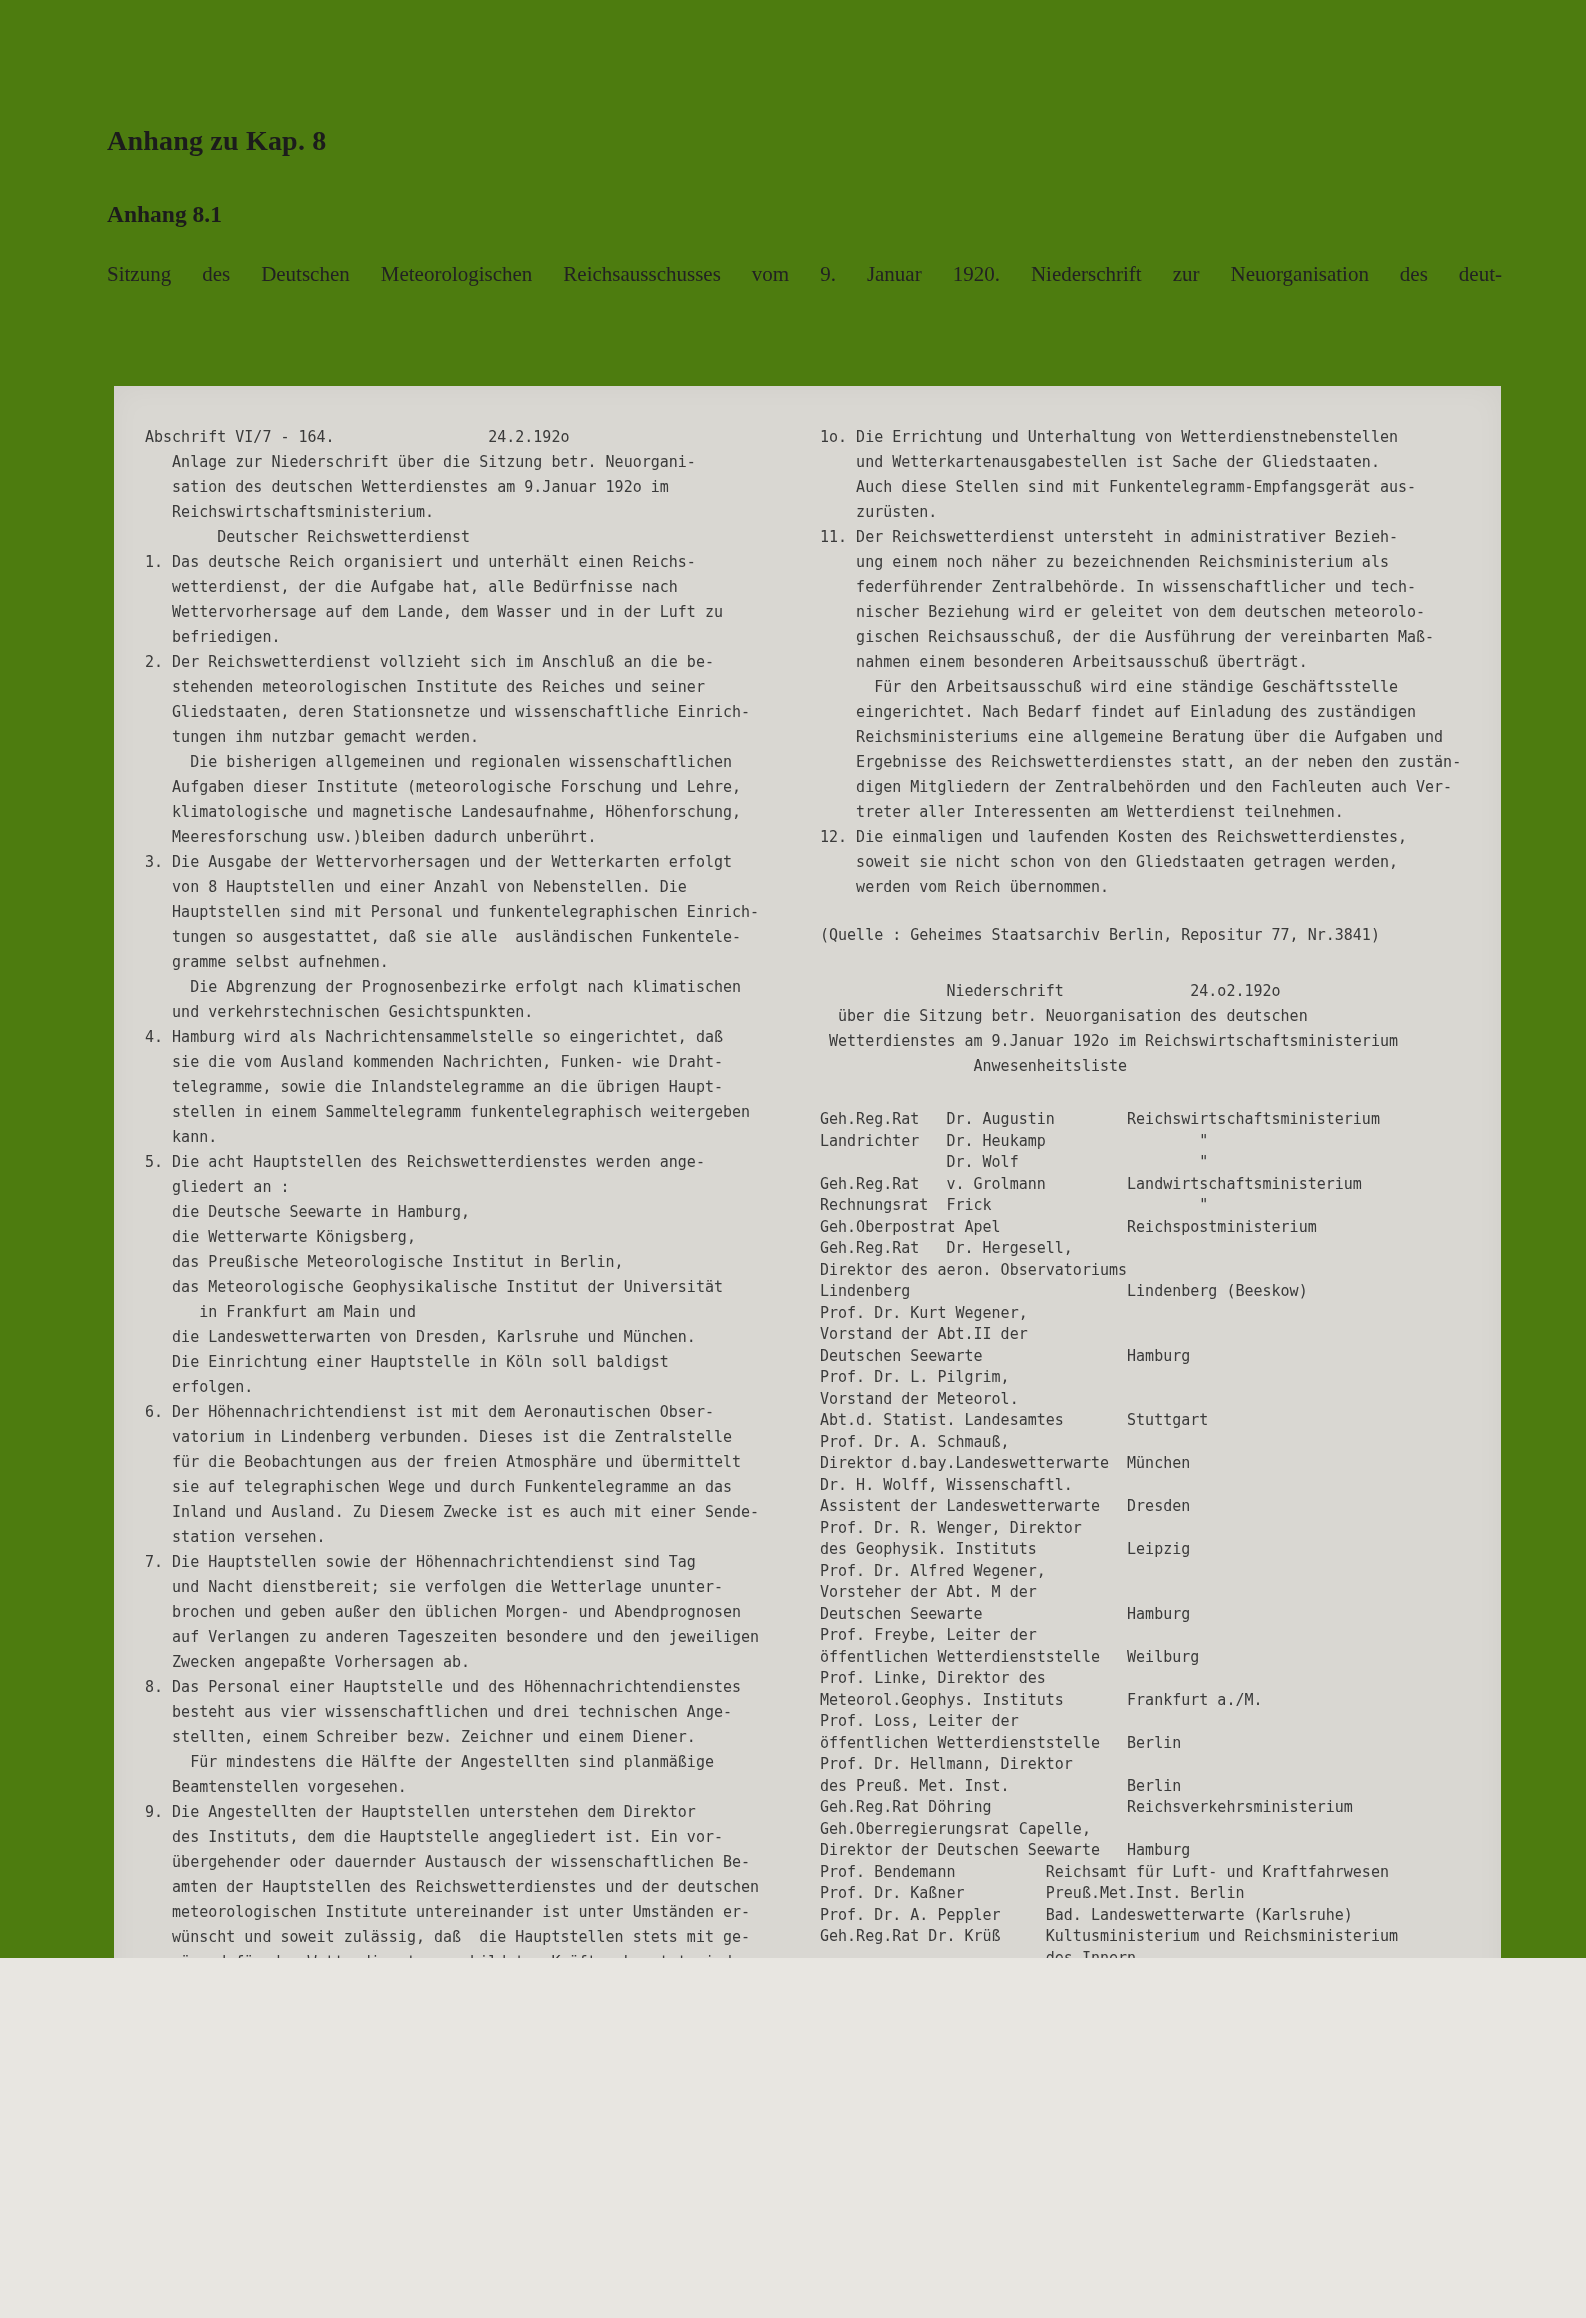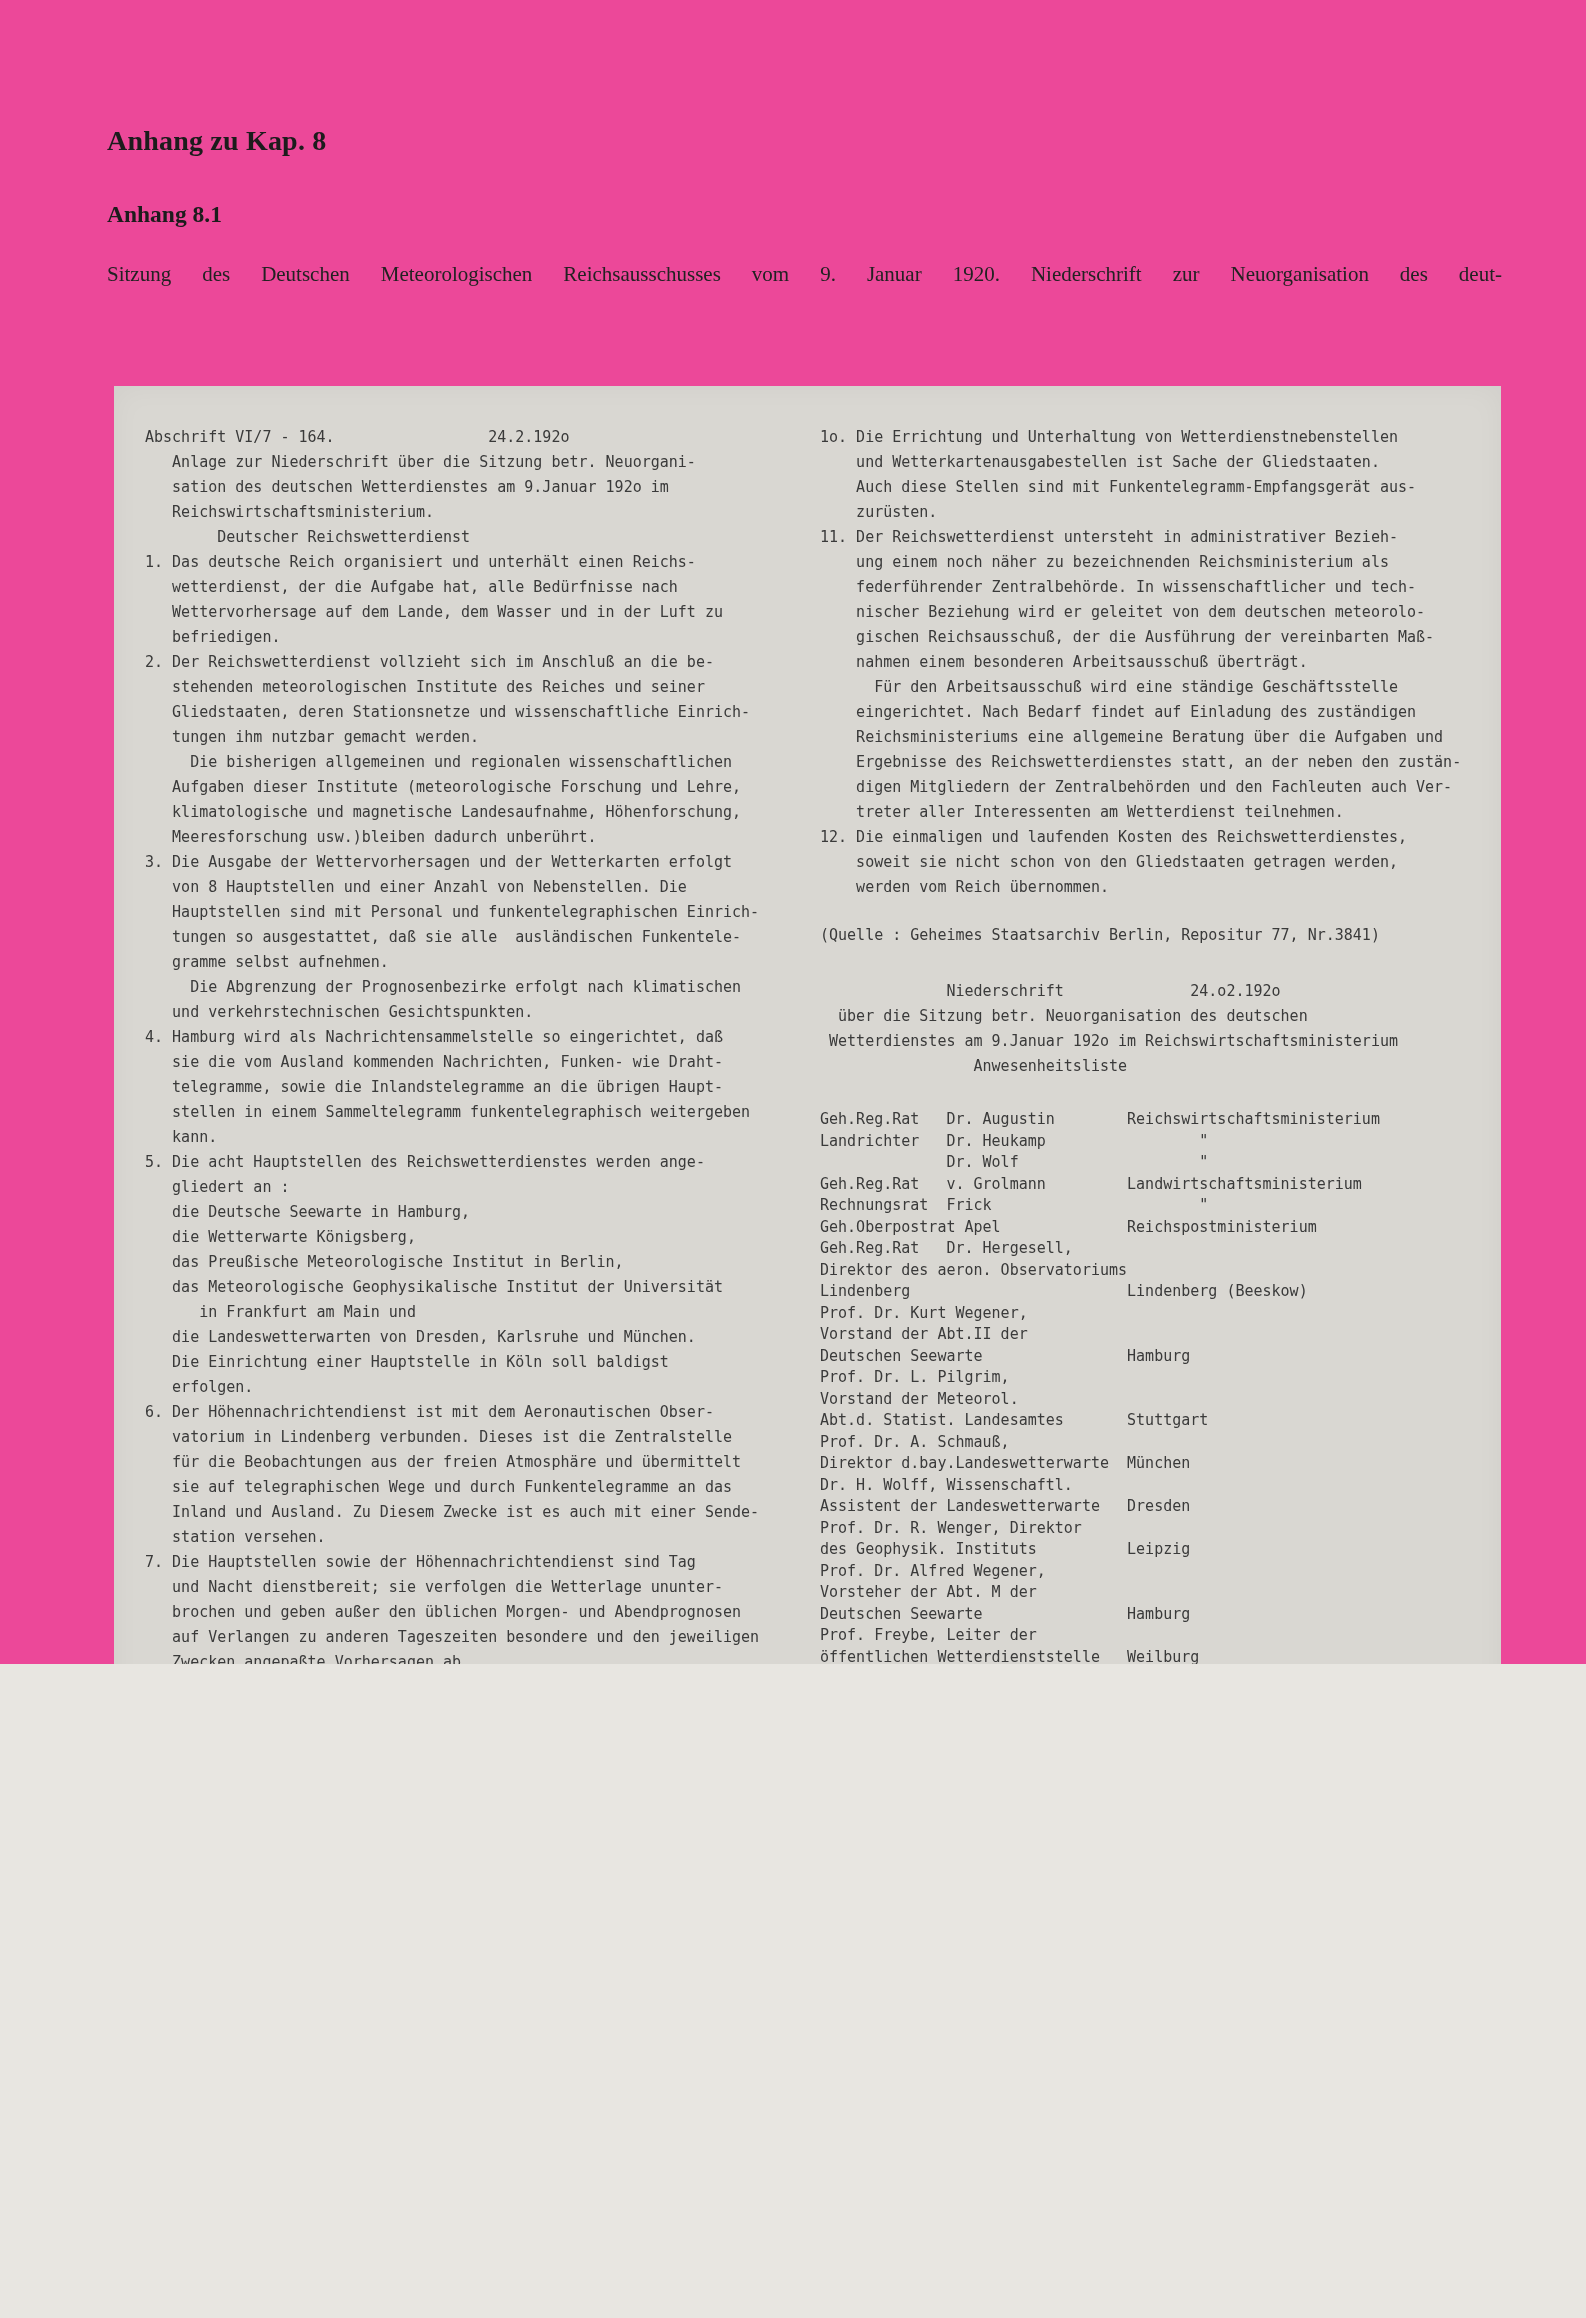--- a/index.html
+++ b/index.html
@@ -3,22 +3,22 @@
 <meta charset="utf-8">
 <style>
   html, body { margin: 0; padding: 0; }
   body {
     width: 1587px; height: 2319px;
     background: #e8e6e1;
     font-family: "Liberation Serif", "DejaVu Serif", serif;
   }
   .page {
     position: relative;
-    width: 1587px; height: 1664px;
-    background: #ec4899;
+    width: 1587px; height: 1958px;
+    background: #4d7c0f;
     overflow: hidden;
   }
   
   .book-header { position: absolute; left: 107px; top: 125px; width: 1395px; color: #1c1c1c; }
   .chapter-heading { font-size: 28px; font-weight: bold; margin: 0 0 44px 0; letter-spacing: 0.2px; }
   .section-heading { font-size: 23.5px; font-weight: bold; margin: 0 0 31px 0; }
   .desc { font-size: 21px; line-height: 30px; margin: 0; color: #222; }
   .desc-line1 { text-align: justify; text-align-last: justify; }
 
   

